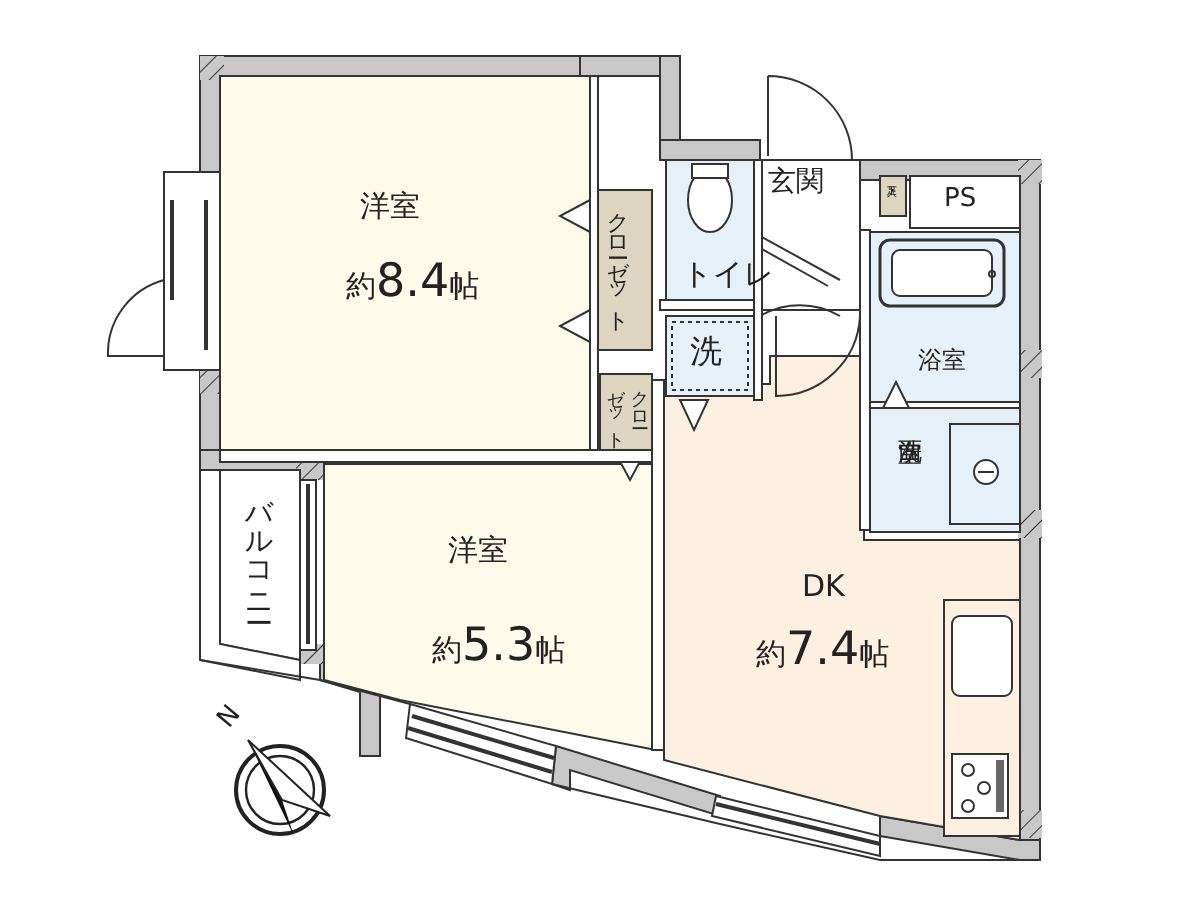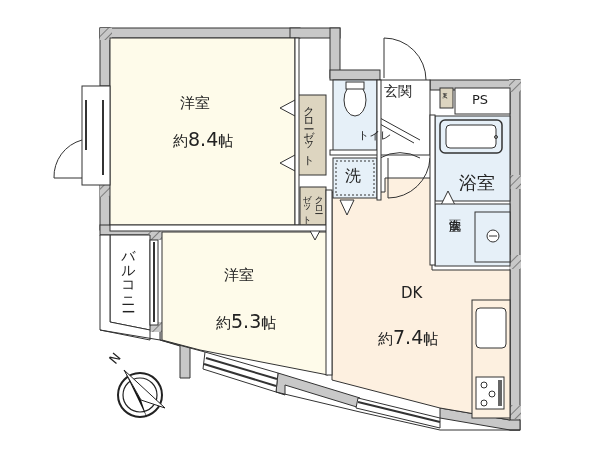--- a/index.html
+++ b/index.html
@@ -1,21 +1,21 @@
 <!DOCTYPE html>
 <html><head>
 <meta charset="utf-8">
 <style>
   html, body { margin: 0; padding: 0; background: #ffffff; }
   body { width: 600px; height: 450px; overflow: hidden; position: relative; font-family: "DejaVu Sans", sans-serif; }
   svg { position: absolute; left: 0; top: 0; }
   .lbl { position: absolute; color: #222; text-align: center; white-space: nowrap; line-height: 1; }
   .room-name { font-size: 15px; }
   .room-size { font-size: 15px; }
-  .room-size .num { font-size: 19px; }
+  .room-size .num { font-size: 23px; }
   .vert { writing-mode: vertical-rl; text-orientation: upright; letter-spacing: 0px; }
 </style>
 </head>
 <body>
 
 <svg width="600" height="450" viewBox="0 0 600 450">
   <defs>
     <pattern id="hatch" patternUnits="userSpaceOnUse" width="6" height="6" patternTransform="rotate(45)">
       <rect width="6" height="6" fill="#c8c8c8"></rect>
       <line x1="0" y1="0" x2="0" y2="6" stroke="#333" stroke-width="1"></line>
@@ -153,29 +153,29 @@
 <div class="lbl room-size" style="left:173px; top:130px;">
   <span>約</span><span class="num">8.4</span><span>帖</span>
 </div>
 
 <div class="lbl room-name" style="left:224px; top:268px;">洋室</div>
 <div class="lbl room-size" style="left:216px; top:312px;">
   <span>約</span><span class="num">5.3</span><span>帖</span>
 </div>
 
 <div class="lbl room-name" style="left:401px; top:286px;">DK</div>
-<div class="lbl room-size" style="left:378px; top:328px;">
+<div class="lbl room-size" style="left:378px; top:314px;">
   <span>約</span><span class="num">7.4</span><span>帖</span>
 </div>
 
 <div class="lbl vert" style="left:303px; top:98px; font-size:11px;">クローゼット</div>
 <div class="lbl vert" style="left:314px; top:189px; font-size:9px;">クロー</div>
 <div class="lbl vert" style="left:302px; top:189px; font-size:9px;">ゼット</div>
 
-<div class="lbl" style="left:358px; top:130px; font-size:11px;text-align:right;">トイレ</div>
+<div class="lbl" style="left:341px; top:130px; font-size:15px;text-align:right;">トイレ</div>
 <div class="lbl" style="left:345px; top:168px; font-size:16px;">洗</div>
 <div class="lbl" style="left:384px; top:84px; font-size:14px;">玄関</div>
 <div class="lbl vert" style="left:442px; top:89px; font-size:5px;">下足入</div>
 <div class="lbl" style="left:472px; top:93px; font-size:13px;">PS</div>
-<div class="lbl" style="left:459px; top:174px; font-size:18px;">浴室</div>
+<div class="lbl" style="left:459px; top:174px; font-size:12px;">浴室</div>
 <div class="lbl vert" style="left:449px; top:210px; font-size:12px;">洗面室</div>
 <div class="lbl vert" style="left:122px; top:240px; font-size:14px;">バルコニー</div>
 <div class="lbl" style="left:110px; top:352px; font-size:13px; transform: rotate(-50deg);">N</div>
 
 </body></html>

